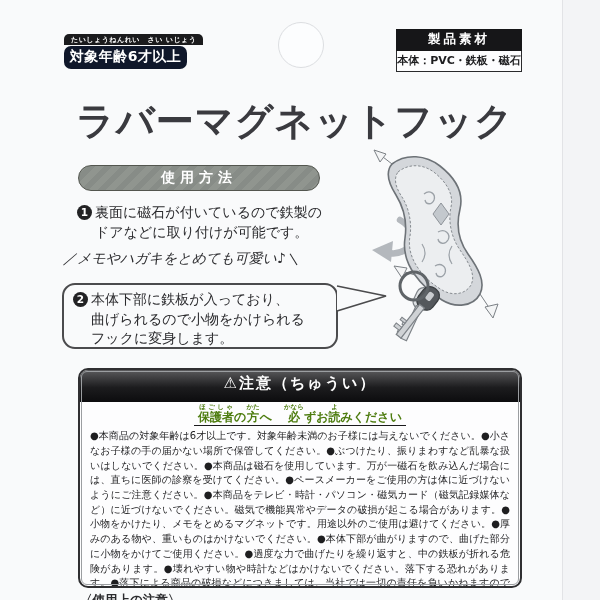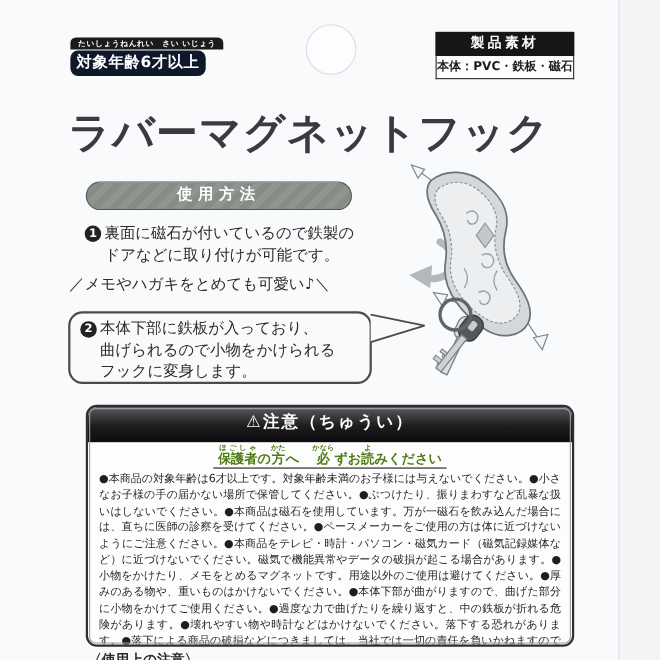--- a/index.html
+++ b/index.html
@@ -17,34 +17,34 @@
   .age-main{background:#0f172a;color:#fff;font-size:14px;font-weight:bold;
             padding:2px 4px 3px;border-radius:7px;letter-spacing:.5px;white-space:nowrap;}
   
   .material-box{position:absolute;left:396px;top:29px;width:126px;}
   .material-header{background:#161618;color:#fff;font-size:12.5px;font-weight:bold;text-align:center;
                    padding:1px 0 2px;letter-spacing:3px;border:1px solid #161618;font-family:Liberation Mono, monospace;}
   .material-body{background:#fdfdfe;color:#1d1d1f;font-size:11px;font-weight:bold;text-align:center;
                  padding:2px 0 3px;border:1.5px solid #2a2a2c;border-top:none;white-space:nowrap;}
   
   .title{position:absolute;left:0;top:96px;width:562px;margin:0;text-align:center;
-         font-size:38px;font-weight:800;color:#3a3a3f;letter-spacing:1px;white-space:nowrap;}
+         font-size:38px;font-weight:800;color:#3a3a3f;letter-spacing:1px;white-space:nowrap;padding-left:14px;}
   
   .usage-pill{position:absolute;left:78px;top:165px;width:240px;height:24px;border-radius:13px;
               background:repeating-linear-gradient(135deg,#90958f 0 6px,#878c87 6px 12px);
               border:1.5px solid #53564f;color:#fff;font-size:14px;font-weight:bold;
               text-align:center;line-height:23px;letter-spacing:5px;}
   
   .step{position:absolute;display:flex;color:#2b2b2e;}
   .step1{left:77px;top:203px;width:290px;}
   .step-num{flex:0 0 auto;background:#222224;color:#fff;border-radius:50%;width:15px;height:15px;
             line-height:15px;text-align:center;font-size:10.5px;font-weight:bold;margin:2px 3px 0 0;}
   .step-text{white-space:pre-line;font-size:14px;line-height:1.4;font-weight:500;}
   .memo-note{position:absolute;left:63px;top:250px;width:300px;font-size:14px;font-weight:500;
-             color:#2b2b2e;white-space:nowrap;}
+             color:#2b2b2e;white-space:nowrap;font-style:italic;}
   
   .bubble{position:absolute;left:62px;top:283px;width:276px;height:66px;background:#f9fafb;
           border:2px solid #4b4b4d;border-radius:13px;box-sizing:border-box;padding:5px 6px 0 9px;
           display:flex;color:#2b2b2e;}
   .bubble-tail{position:absolute;left:336px;top:282px;width:54px;height:34px;}
   
   .illo{position:absolute;left:338px;top:146px;width:205px;height:225px;}
   
   .caution{position:absolute;left:78px;top:368px;width:444px;height:220px;box-sizing:border-box;
            border:2.5px solid #2f2f31;border-radius:10px;background:#fdfdfe;overflow:hidden;}

